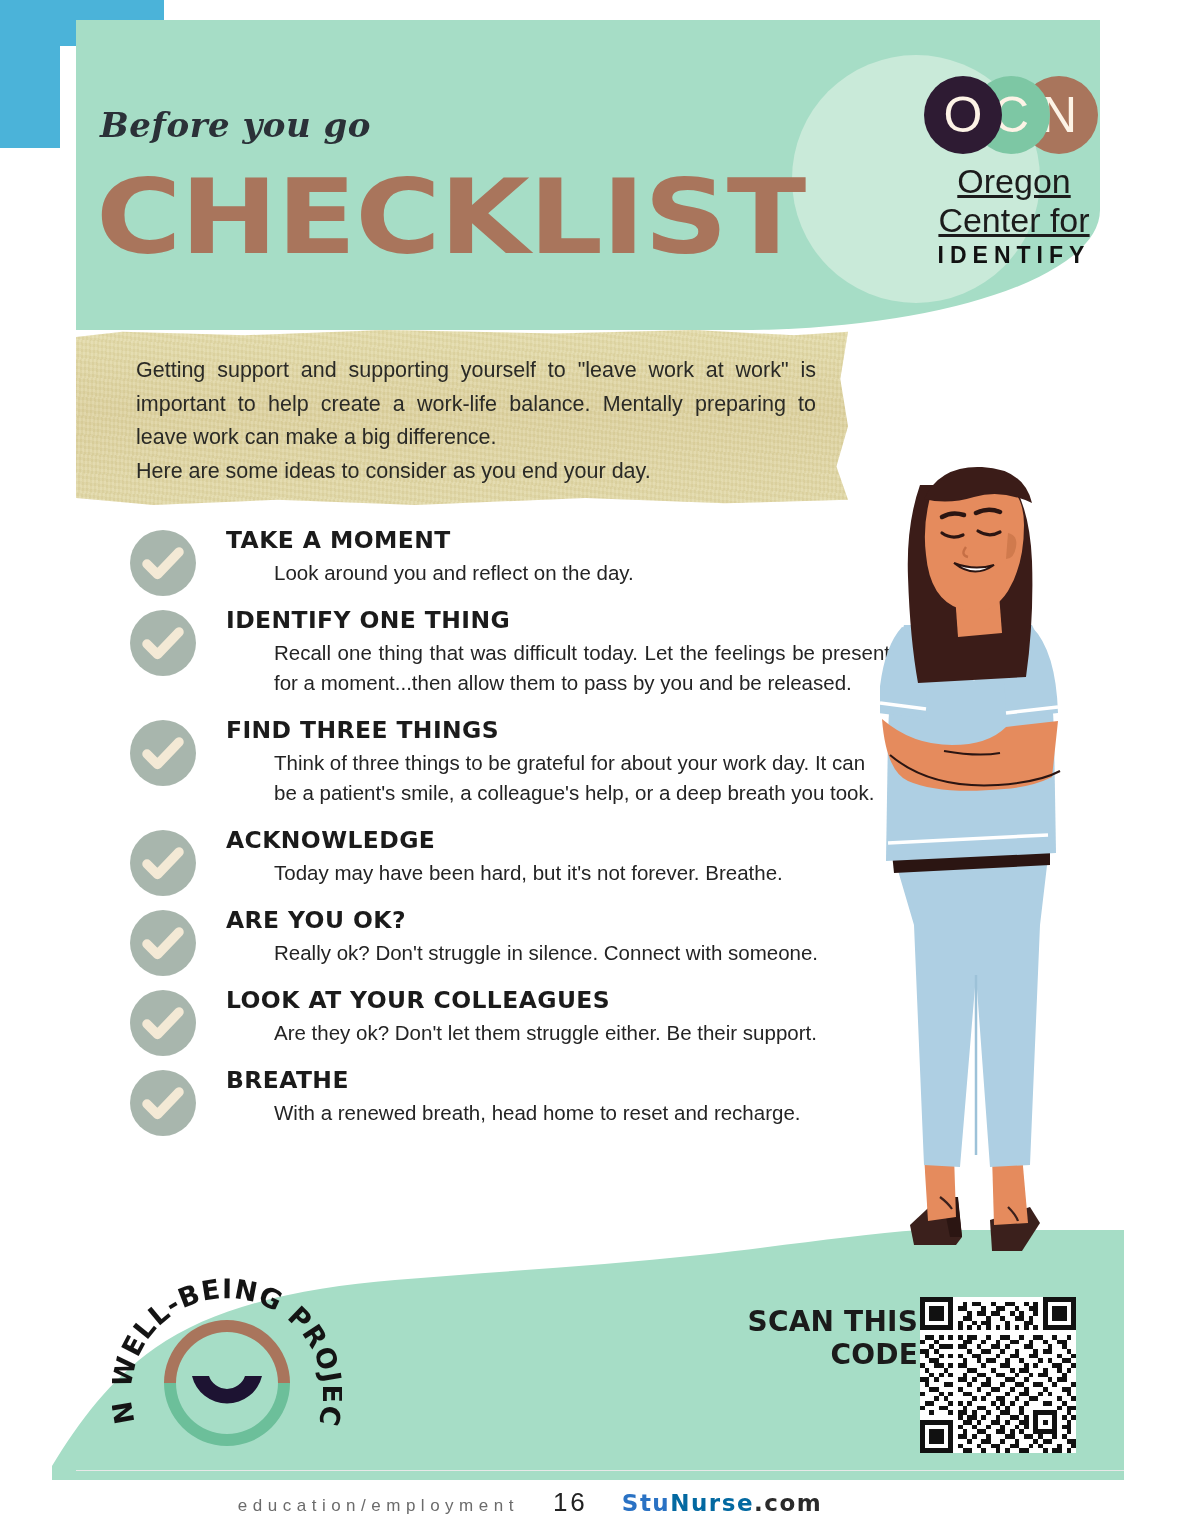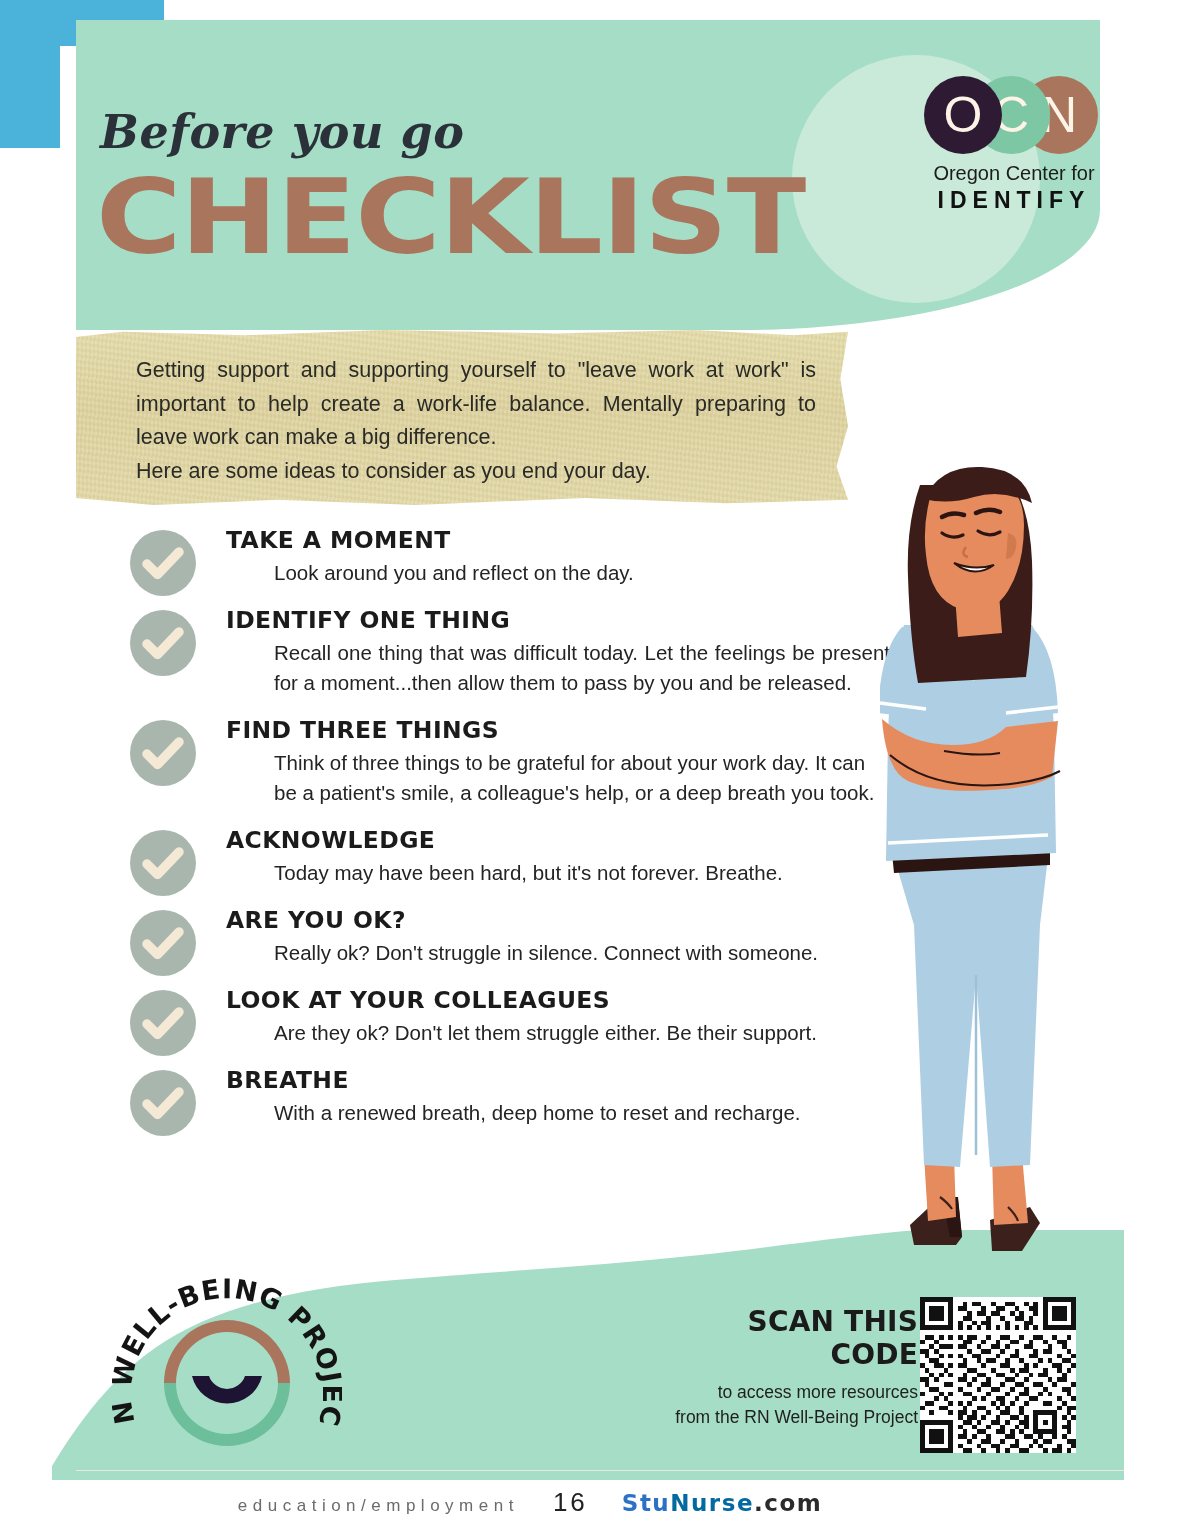--- a/index.html
+++ b/index.html
@@ -28,42 +28,42 @@
   }
   .logo-halo {
     position:absolute; right:60px; top:35px; width:248px; height:248px;
     border-radius:50%; background:#c9ead9;
   }
 
   .title-pre {
     position:absolute; left:100px; top:105px;
     font-family:"DejaVu Serif", serif;
     font-style:italic; font-weight:700;
-    font-size:46px; color:#2b3138; letter-spacing:0.5px;
+    font-size:34px; color:#2b3138; letter-spacing:0.5px;
   }
   .title-main {
     position:absolute; left:96px; top:165px;
     font-family:"DejaVu Sans", sans-serif;
     font-weight:700; font-size:104px; line-height:104px;
     color:#a9755c; letter-spacing:-1px;
     transform:scaleX(1.12); transform-origin:left top;
   }
 
   
   .ocn { position:absolute; right:92px; top:76px; width:188px; text-align:center; }
   .ocn-circles { position:relative; height:78px; }
   .ocn-c {
     position:absolute; top:0; width:78px; height:78px; border-radius:50%;
     color:#fdf3e6; font-family:"Liberation Sans", sans-serif;
     font-size:50px; font-weight:400; line-height:78px; text-align:center;
   }
   .ocn-o { left:4px;  background:#2e1b33; z-index:3; }
   .ocn-c2 { left:52px; background:#7dc7a4; z-index:2; }
   .ocn-n { left:100px; background:#a9755c; z-index:1; }
-  .ocn-l1 { font-size:20px; color:#1c1c1c; margin-top:8px; letter-spacing:0px; }
+  .ocn-l1 { font-size:34px; color:#1c1c1c; margin-top:8px; letter-spacing:0px;text-decoration:underline; }
   .ocn-l2 { font-size:23px; color:#111; font-weight:700; letter-spacing:6px; margin-top:2px; }
 
   
   .kraft {
     position:absolute; left:76px; top:330px; width:772px; height:175px;
     background:
       repeating-linear-gradient(93deg, rgba(255,255,255,0.07) 0 2px, rgba(160,140,70,0.05) 2px 4px),
       repeating-linear-gradient(7deg, rgba(255,255,255,0.05) 0 3px, rgba(150,130,60,0.05) 3px 6px),
       linear-gradient(180deg,#e4dcac 0%, #ddd2a0 45%, #e2d9a9 100%);
     clip-path: polygon(0% 4%, 6% 1%, 22% 3%, 40% 0%, 62% 2%, 80% 0%, 93% 3%, 100% 1%,
@@ -221,21 +221,21 @@
     <div class="ck-desc">Are they ok? Don't let them struggle either. Be their support.</div>
   </div>
 
   <div class="ck-item">
     <div class="ck-circle">
       <svg width="66" height="66" viewBox="0 0 66 66">
           <path d="M17 34 L27.5 44.5 L49 22" fill="none" stroke="#f3e9d5" stroke-width="9.5" stroke-linecap="round" stroke-linejoin="round"></path>
         </svg>
     </div>
     <div class="ck-title">BREATHE</div>
-    <div class="ck-desc">With a renewed breath, deep home to reset and recharge.</div>
+    <div class="ck-desc">With a renewed breath, head home to reset and recharge.</div>
   </div>
 
 </div>
 
 <div class="wave">
   <svg width="1200" height="250" viewBox="0 0 1200 250" preserveAspectRatio="none">
     <path d="M1124,0 L1124,250 L52,250 L52,236 C80,190 110,150 155,118 C215,76 300,58 395,50 C500,41 600,36 700,25 C790,15 860,4 920,0 Z" fill="#a6ddc6"></path>
   </svg>
 </div>
 
@@ -304,24 +304,20 @@
 
     <path d="M 80,108 A 36,36 0 0 0 150,108 L 133,108 A 19,19 0 0 1 97,108 Z" fill="#1d1332"></path>
     <text font-family="DejaVu Sans, sans-serif" font-size="27" font-weight="700" fill="#141414" letter-spacing="1">
       <textPath href="#arcpath" startOffset="50%" text-anchor="middle">RN WELL-BEING PROJECT</textPath>
     </text>
   </svg>
 </div>
 
 <div class="scan">
   <div class="scan-title">SCAN THIS CODE</div>
-  <div class="scan-sub">
-    <div>to access more resources</div>
-    <div>from the RN Well-Being Project</div>
-  </div>
 </div>
 
 <div class="qr">
   <svg width="156" height="156" viewBox="0 0 33 33" shape-rendering="crispEdges">
     <rect width="33" height="33" fill="#ffffff"></rect>
     <g fill="#111111">
 
       <rect x="0" y="0" width="7" height="1"></rect>
         <rect x="0" y="6" width="7" height="1"></rect>
       <rect x="0" y="0" width="1" height="7"></rect>

